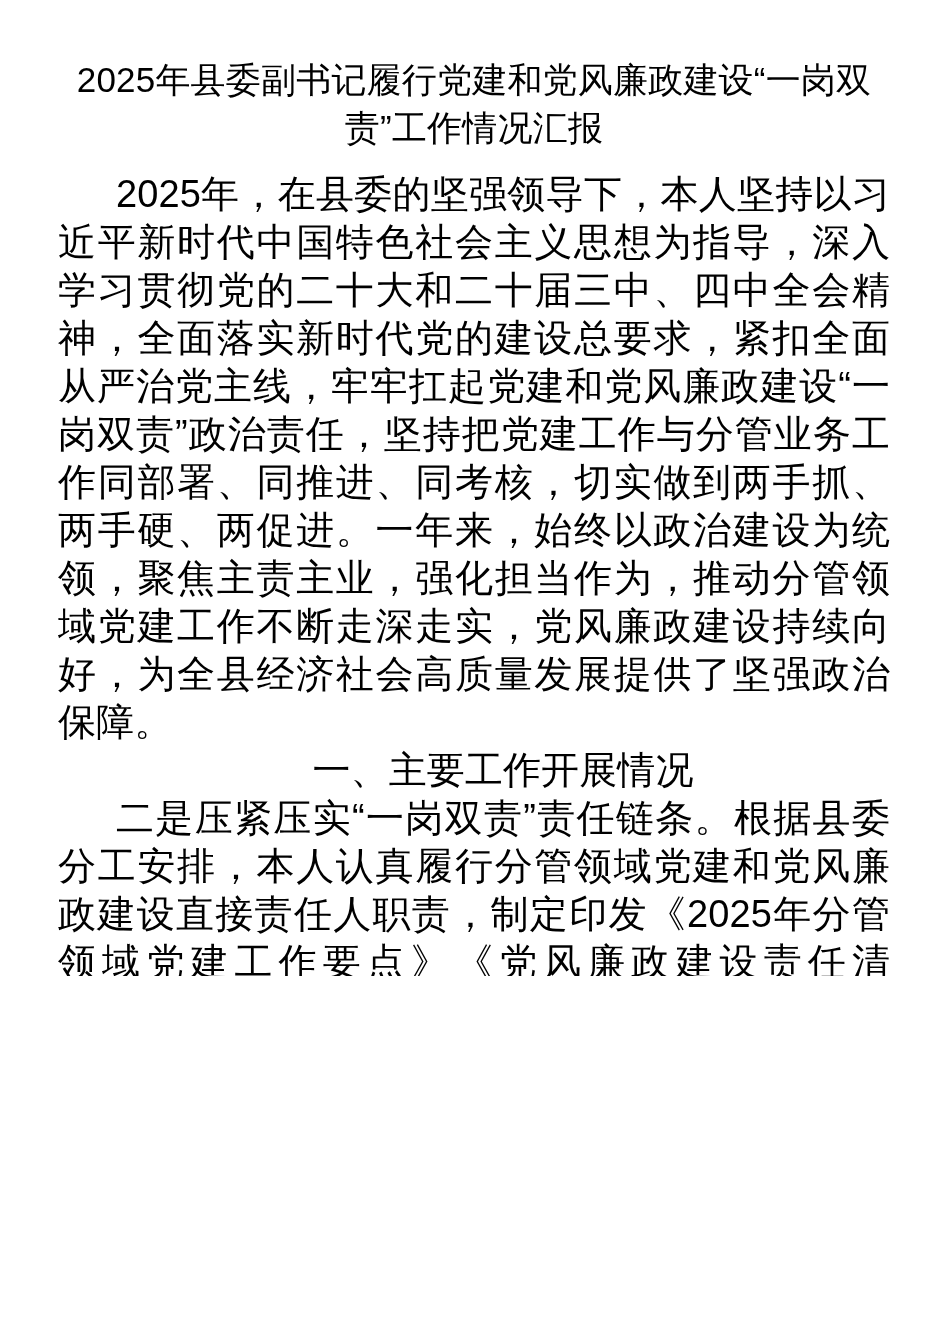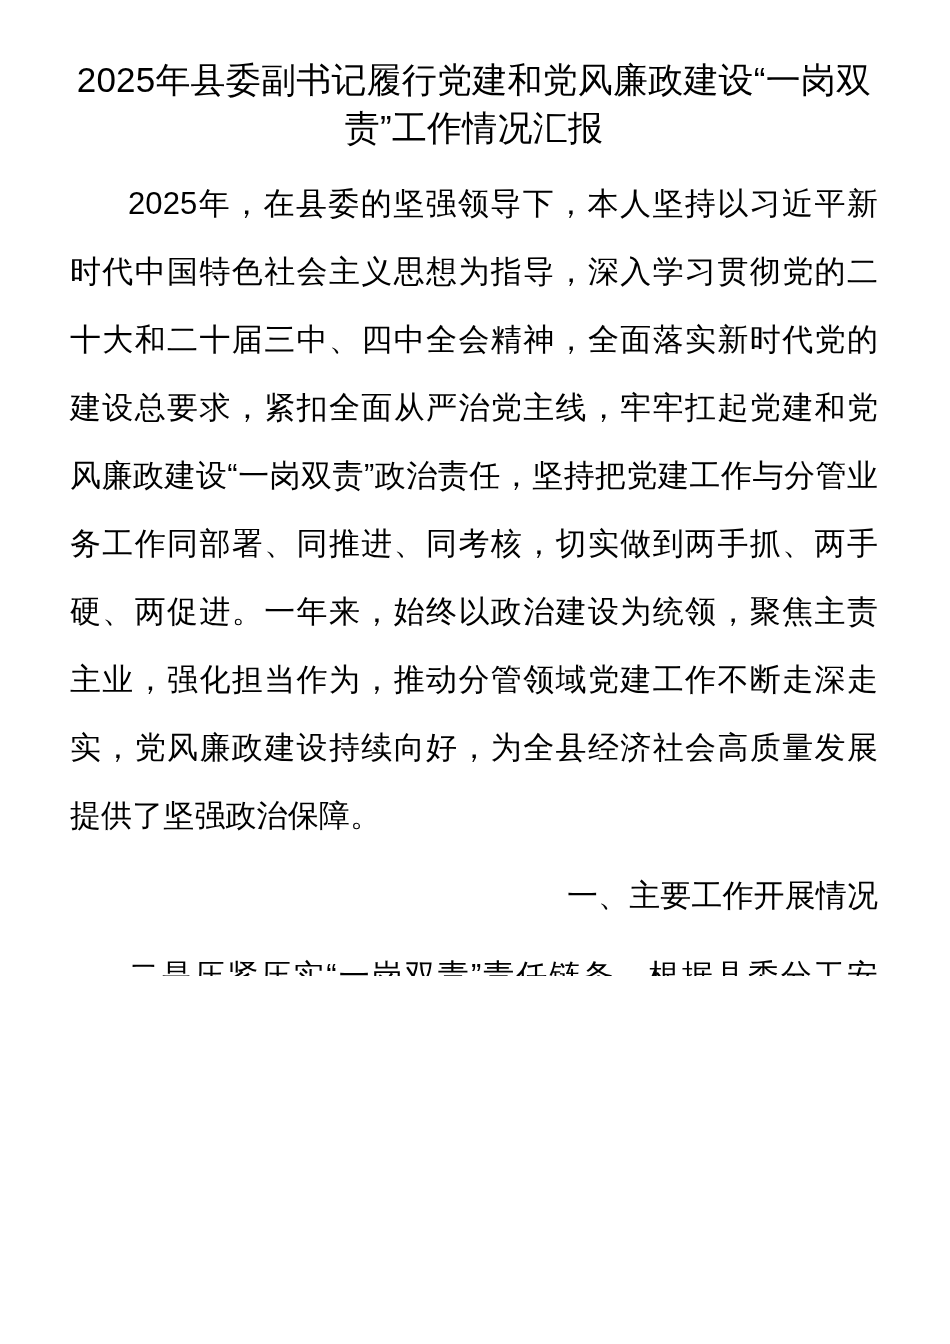--- a/index.html
+++ b/index.html
@@ -25,32 +25,32 @@
     line-height: 48px;
     font-weight: 400;
     text-align: center;
     letter-spacing: 0.2px;
     white-space: pre-wrap;
   }
   .body-block {
     margin-top: 18px;
   }
   p.para {
-    margin: 12px;
-    font-size: 31px;
-    line-height: 68px;
+    margin: 0;
+    font-size: 38px;
+    line-height: 48px;
     text-align: justify;
     text-justify: inter-character;
     text-indent: 58px;
     letter-spacing: 0.1px;
     word-break: break-all;
     white-space: pre-wrap;
   }
   p.para.heading-num {
-    text-align: right;
+    text-align: center;
     font-family: Liberation Serif, serif;
   }
   p.para.bold {
     font-weight: 700;
     text-align: left;
   }
   p.para.last-line-justify {
     text-align-last: justify;
   }
 </style>

